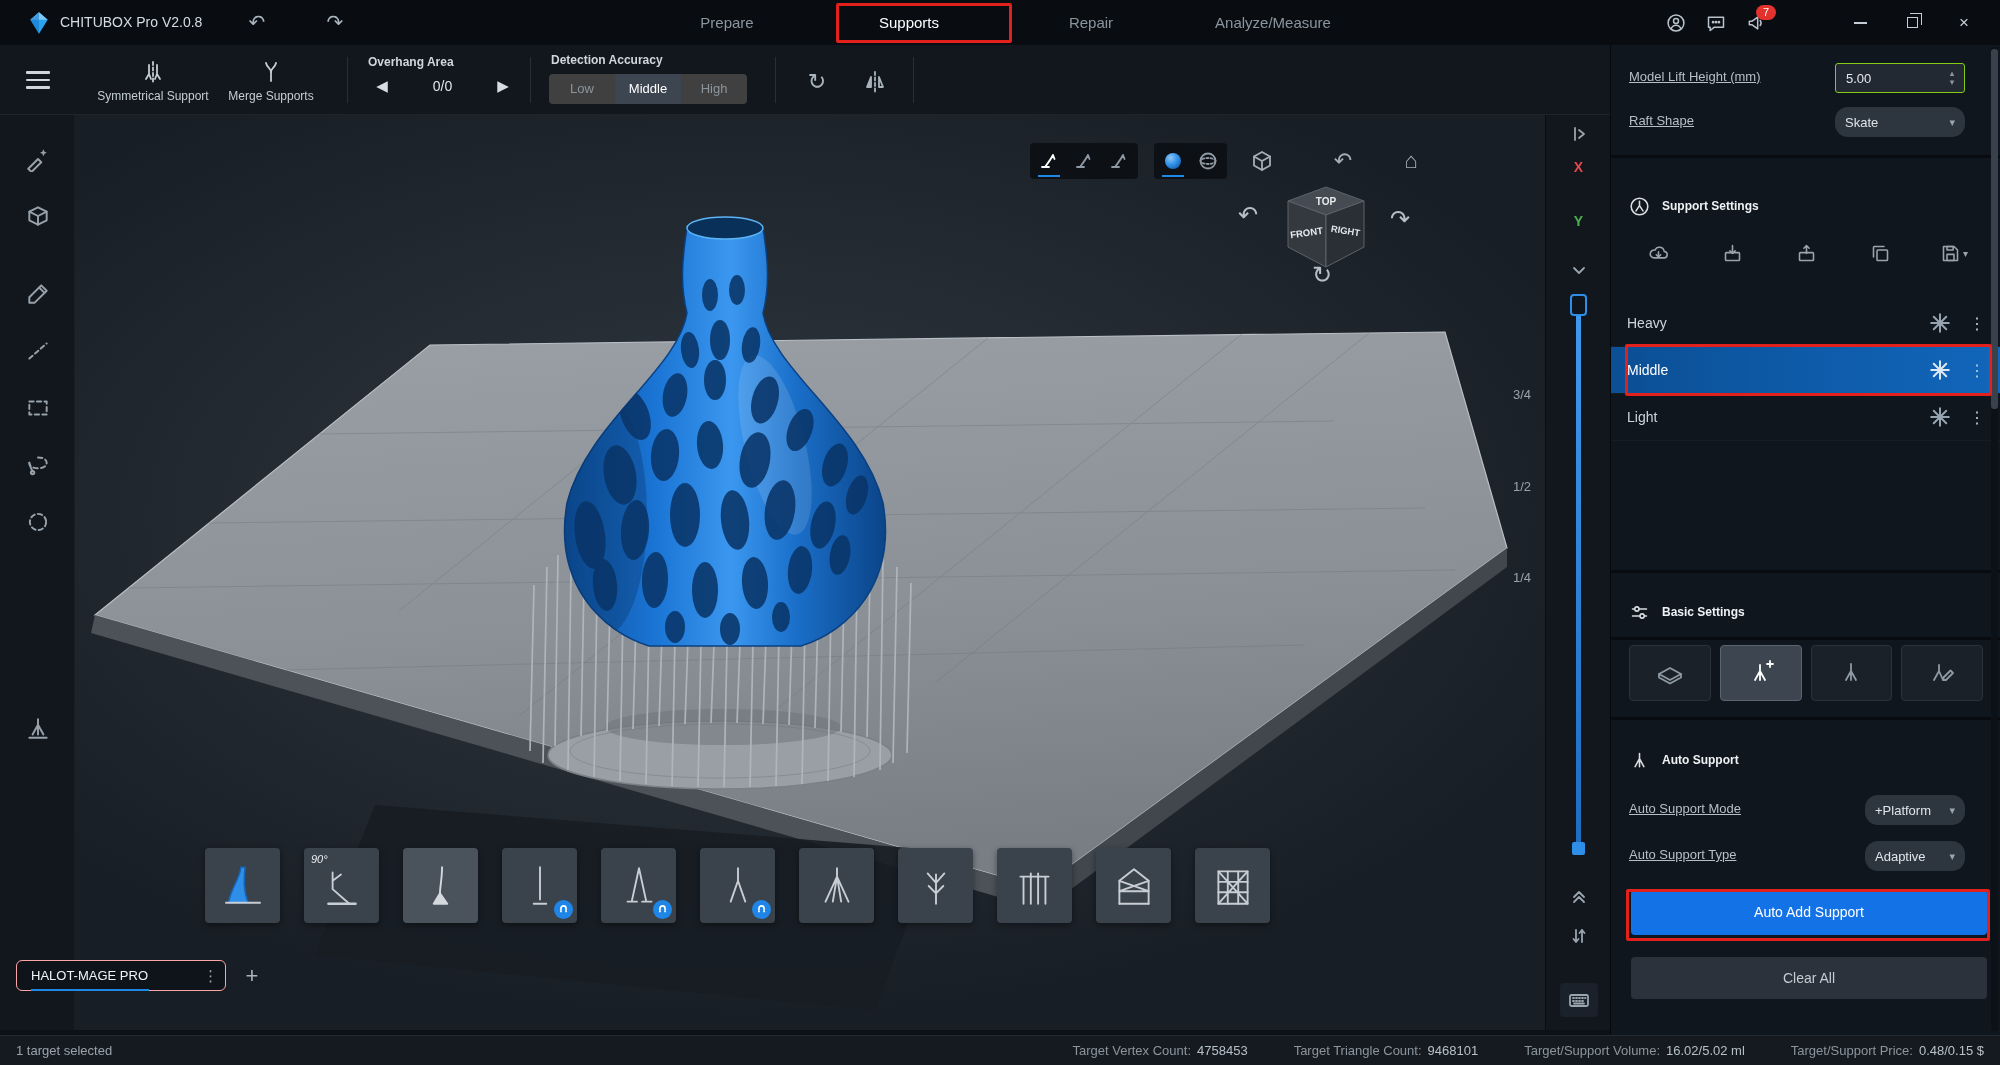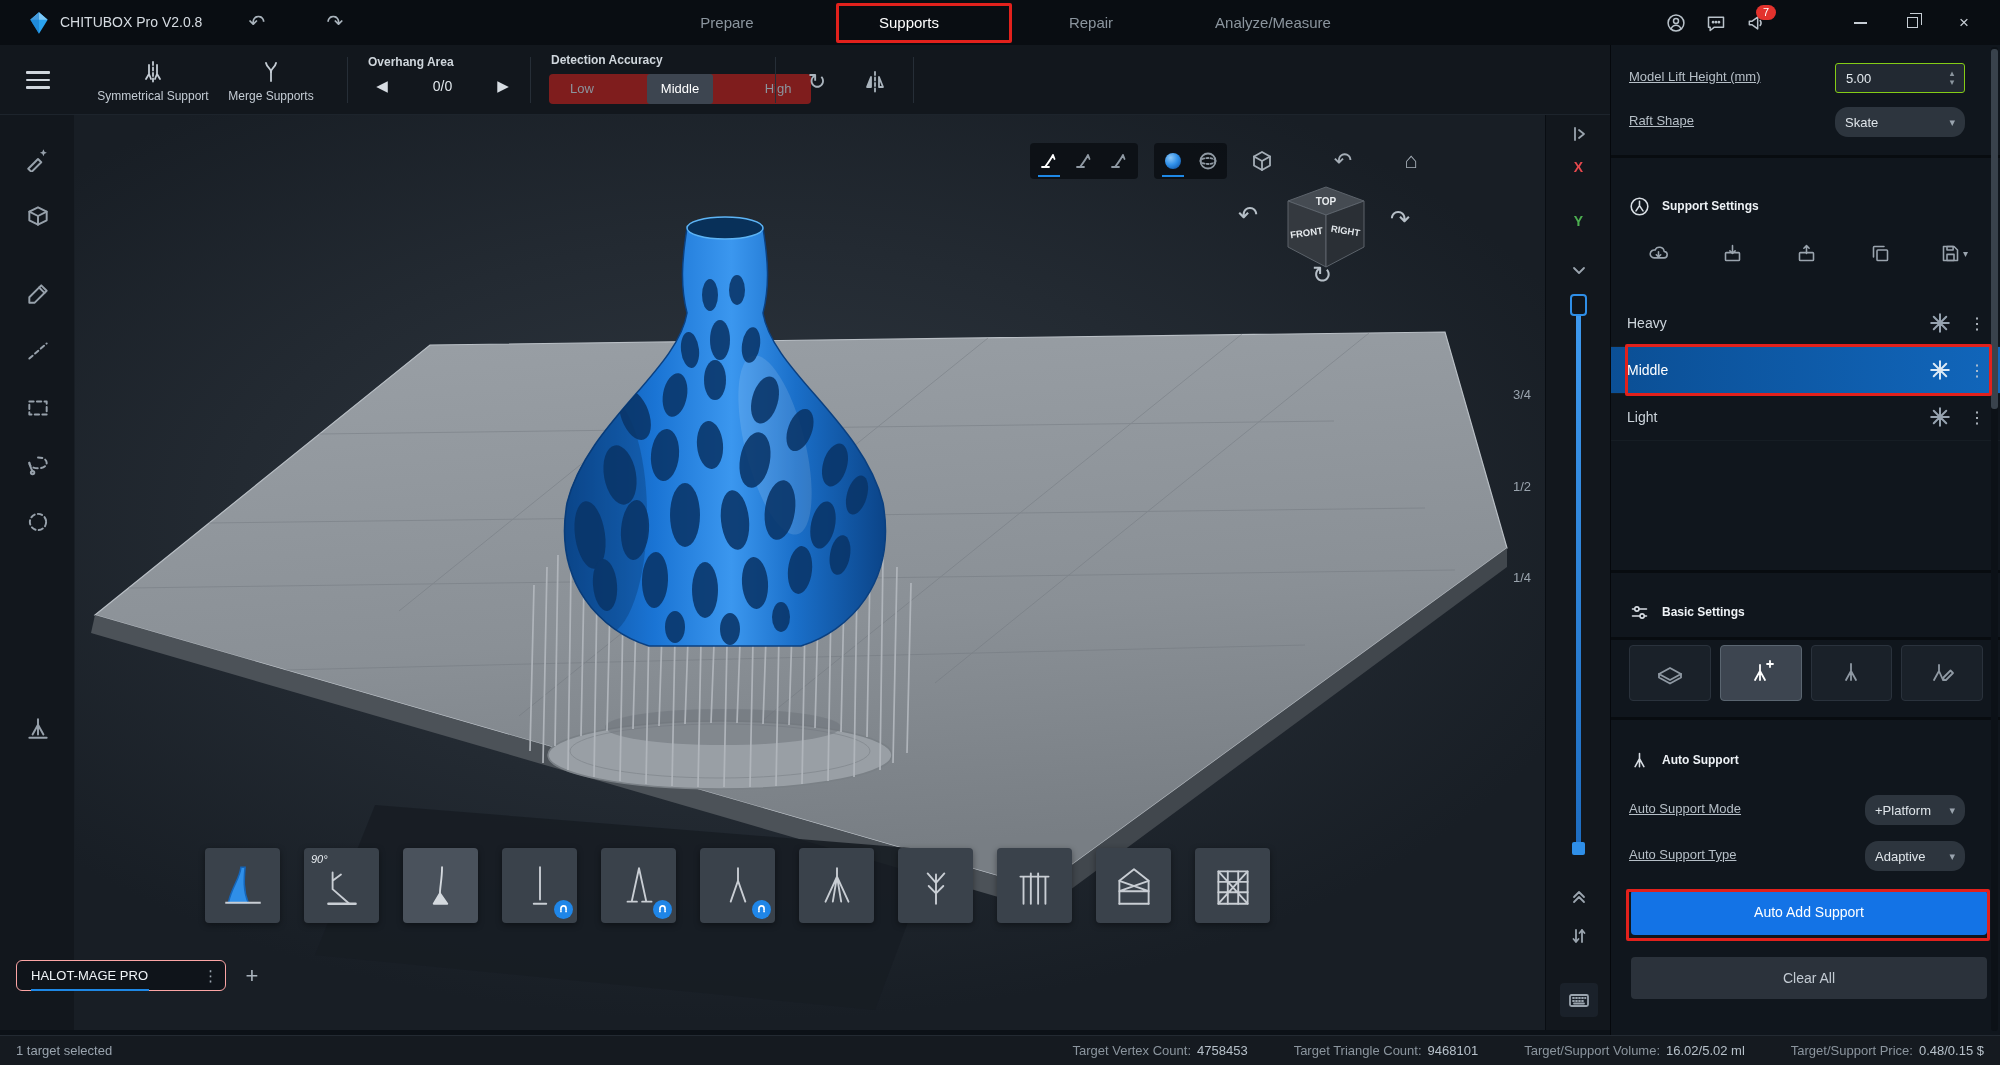--- a/index.html
+++ b/index.html
@@ -37,21 +37,21 @@
   .tb-item svg { width:24px; height:24px; }
   .tb-item .lbl { font-size:12px; color:#c4ccd4; white-space:nowrap; }
   .tb-sep { position:absolute; top:12px; width:1px; height:46px; background:#262e37; }
   .ov-block { position:absolute; left:285px; top:6px; width:165px; height:58px;text-decoration:underline; }
   .ov-label { position:absolute; left:8px; top:4px; font-size:12px; font-weight:bold; color:#cfd6dc; }
   .ov-controls { position:absolute; left:0px; top:26px; width:165px; display:flex; align-items:center; justify-content:space-between; padding:0 10px; }
   .ov-arrow { color:#d7dde3; font-size:15px; cursor:pointer; width:24px; text-align:center; }
   .ov-counter { color:#dfe5ea; font-size:14px; }
   .det-block { position:absolute; left:468px; top:6px; width:228px; height:58px; }
   .det-label { position:absolute; left:8px; top:2px; font-size:12px; font-weight:bold; color:#cfd6dc;text-align:center; }
-  .seg { position:absolute; left:6px; top:23px; display:flex; background:#7f1d1d; border-radius:4px; overflow:hidden;gap:32px; }
+  .seg { position:absolute; left:6px; top:23px; display:flex; background:#404040; border-radius:4px; overflow:hidden; }
   .seg-opt { width:66px; height:30px; line-height:30px; text-align:center; color:#8b959e; font-size:13px; cursor:pointer; }
   .seg-opt.sel { background:#3d4550; color:#ffffff; border-radius:3px; }
   .tb-iconbtn { position:absolute; top:22px; width:40px; height:30px; display:flex; align-items:center; justify-content:center; color:#aab4bd; font-size:22px; cursor:pointer; }
   .tb-iconbtn svg { width:24px; height:24px; }
 
   
   .toolstrip { position:absolute; left:0; top:115px; width:75px; height:915px; background:#12171d; border-right:1px solid #181e25; z-index:4; }
   .tool { position:absolute; left:19px; width:38px; height:38px; display:flex; align-items:center; justify-content:center; cursor:pointer; color:#97a1ab; }
   .tool svg { width:26px; height:26px; }
 

